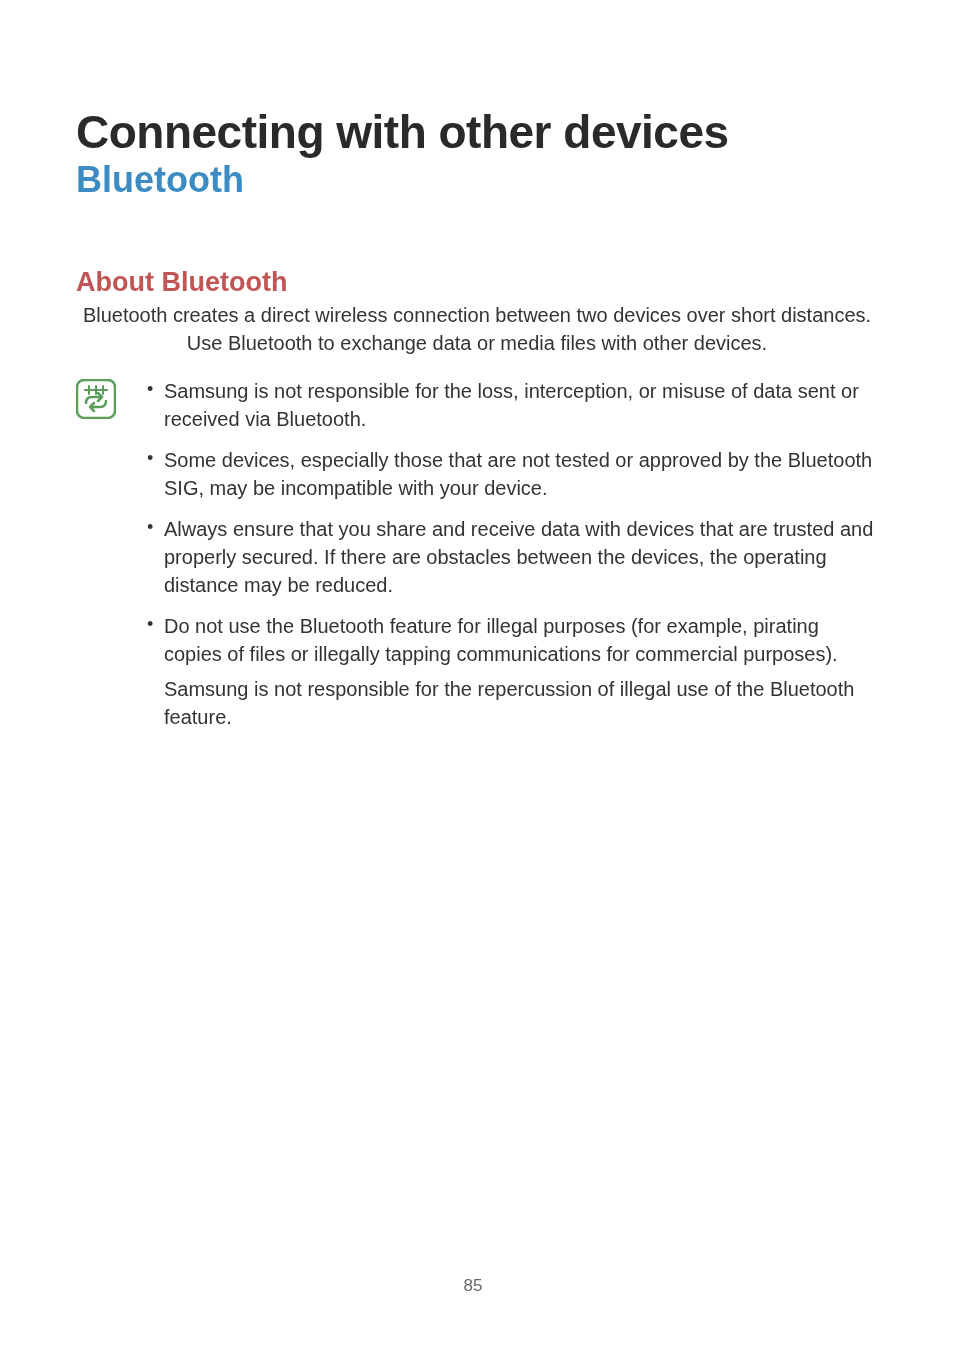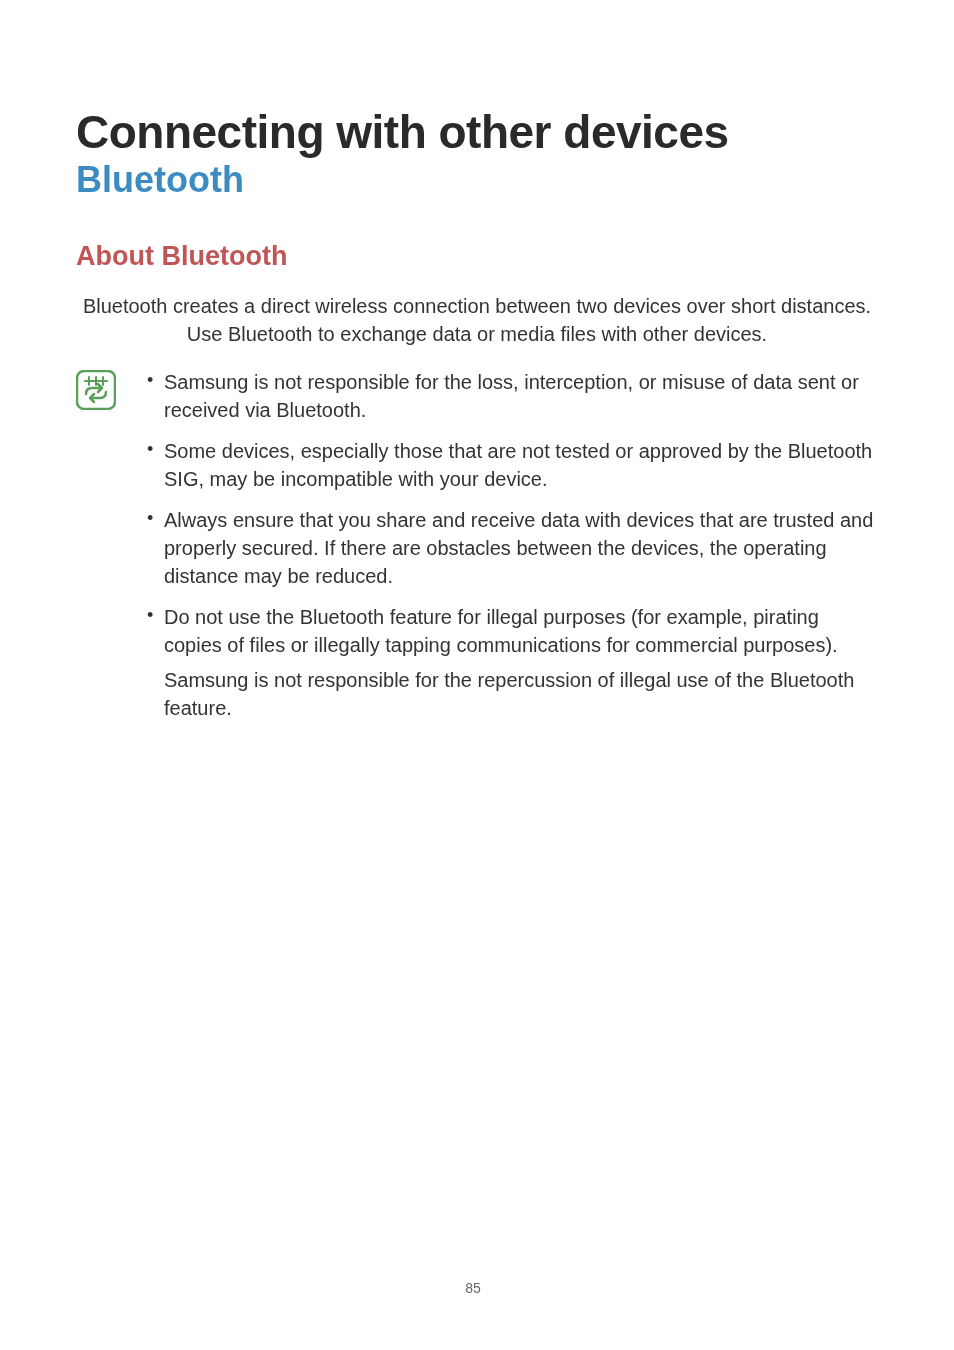--- a/index.html
+++ b/index.html
@@ -21,27 +21,27 @@
     .page-title {
       font-size: 46px;
       font-weight: bold;
       color: #2a2a2a;
       letter-spacing: -0.5px;
     }
     .section-heading {
       font-size: 36px;
       font-weight: bold;
       color: #3d8bc3;
-      margin-bottom: 40px;
+      margin-bottom: 66px;
     }
     .subsection-heading {
       font-size: 27px;
       font-weight: bold;
       color: #c05555;
-      margin-bottom: 20px;
+      margin-bottom: 3px;
     }
     .intro-paragraph {
       font-size: 20px;
       line-height: 1.4;
       color: #333333;
       margin-bottom: 20px;
       text-align: center;
     }
     .note-section {
       display: flex;
@@ -76,21 +76,21 @@
     .note-sub {
       display: block;
       margin-top: 6px;
     }
     .page-number {
       position: absolute;
       bottom: 54px;
       left: 0;
       right: 8px;
       text-align: center;
-      font-size: 14px;
+      font-size: 17px;
       color: #666666;
     }
   </style>
 </head>
 <body>
 
 <div class="page-content">
   <h1 class="page-title">Connecting with other devices</h1>
 
   <h2 class="section-heading">Bluetooth</h2>

